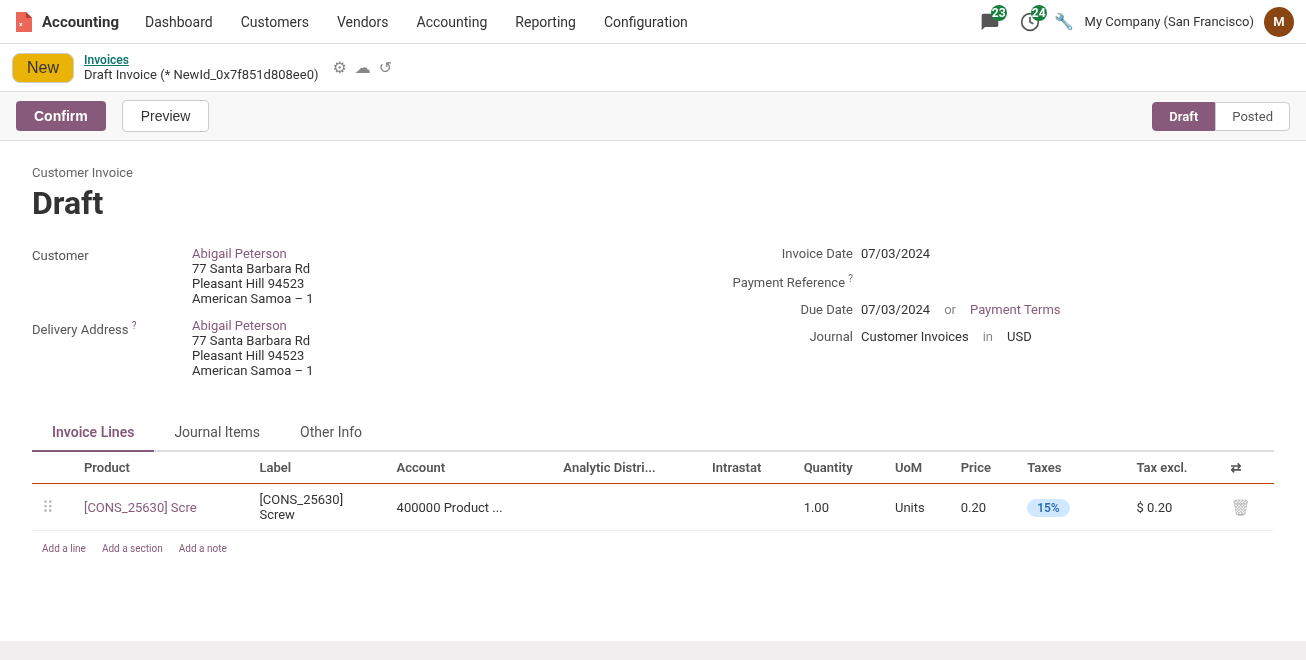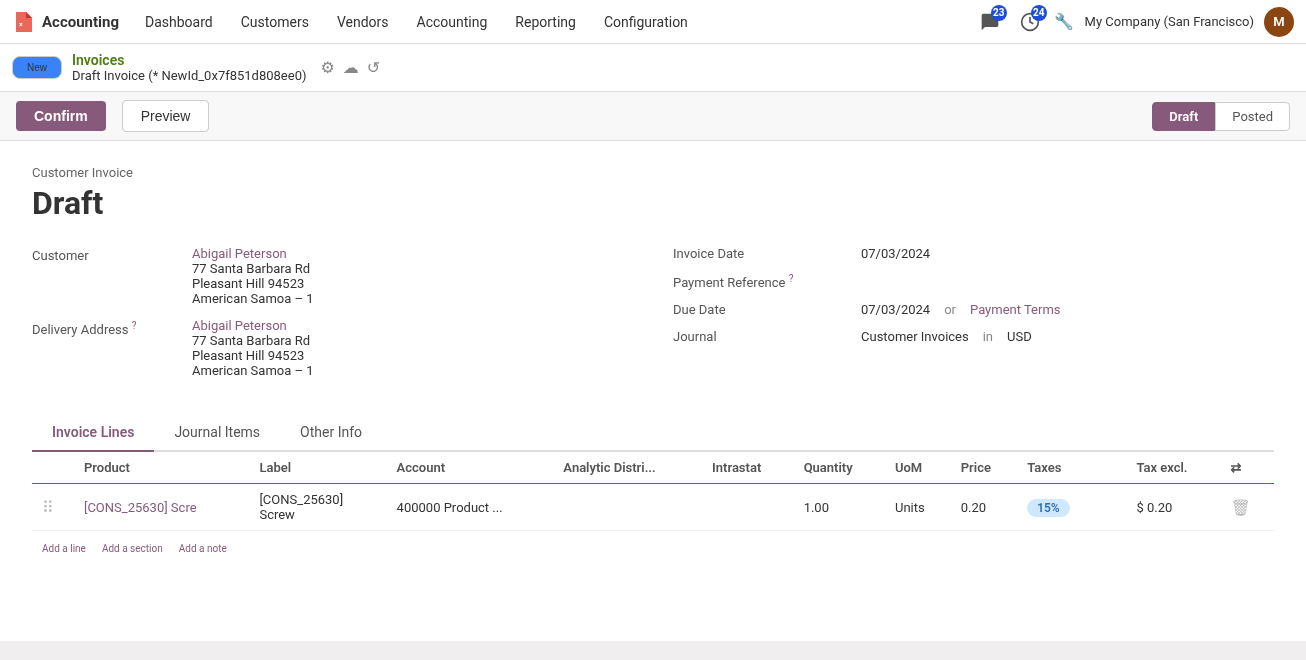--- a/index.html
+++ b/index.html
@@ -8,36 +8,36 @@
     
     .topnav {
       display: flex; align-items: center; background: #fff; border-bottom: 1px solid #ddd;
       padding: 0 12px; height: 44px; gap: 8px;
     }
     .topnav-logo { display: flex; align-items: center; gap: 6px; font-weight: 700; font-size: 15px; color: #333; margin-right: 8px; }
     .topnav-logo svg { width: 24px; height: 24px; }
     .topnav a { color: #333; text-decoration: none; padding: 4px 10px; border-radius: 4px; font-size: 14px; }
     .topnav-right { margin-left: auto; display: flex; align-items: center; gap: 10px; }
     .badge-btn { position: relative; cursor: pointer; width: 30px; height: 30px; display: flex; align-items: center; justify-content: center; }
-    .badge { position: absolute; top: -2px; right: -2px; background: #1d4ed8; color: white; border-radius: 50%; font-size: 10px; width: 16px; height: 16px; display: flex; align-items: center; justify-content: center; font-weight: 700; }
+    .badge { position: absolute; top: -2px; right: -2px; background: #15803d; color: white; border-radius: 50%; font-size: 12px; width: 16px; height: 16px; display: flex; align-items: center; justify-content: center; font-weight: 700; }
     .badge-btn svg { width: 20px; height: 20px; fill: #555; }
     .company-name { font-size: 13px; color: #333; }
     .avatar { width: 30px; height: 30px; border-radius: 50%; background: #8B4513; display: flex; align-items: center; justify-content: center; color: white; font-size: 13px; font-weight: 600; }
     
     
     .breadcrumb-bar {
       display: flex; align-items: center; background: #fff; border-bottom: 1px solid #ddd;
       padding: 0 12px; height: 48px; gap: 10px;
     }
     .new-btn {
-      border: 1px solid #ccc; background: #3b82f6; padding: 5px 14px; border-radius: 8px;
-      font-size: 10px; cursor: pointer; color: #333;
+      border: 1px solid #ccc; background: #eab308; padding: 5px 14px; border-radius: 8px;
+      font-size: 16px; cursor: pointer; color: #333;
     }
     .breadcrumb-links { display: flex; flex-direction: column; }
-    .breadcrumb-top { font-size: 14px; color: #4d7c0f; font-weight: 600; cursor: pointer; }
+    .breadcrumb-top { font-size: 12px; color: #0f766e; font-weight: 600; cursor: pointer; text-decoration: underline; }
     .breadcrumb-bottom { font-size: 13px; color: #333; }
     .breadcrumb-icons { display: flex; gap: 8px; margin-left: 4px; }
     .breadcrumb-icons span { color: #888; cursor: pointer; font-size: 16px; }
     
     
     .action-bar {
       display: flex; align-items: center; background: #f8f8f8; border-bottom: 1px solid #ddd;
       padding: 8px 16px; gap: 16px;
     }
     .confirm-btn {
@@ -66,21 +66,21 @@
     .invoice-title { font-size: 32px; font-weight: 700; color: #333; margin-bottom: 24px; }
     
     .invoice-fields { display: grid; grid-template-columns: 1fr 1fr; gap: 0 40px; margin-bottom: 24px; }
     .field-row { display: flex; gap: 0; margin-bottom: 12px; align-items: flex-start; }
     .field-label { width: 160px; min-width: 160px; color: #555; font-size: 13px; padding-top: 2px; }
     .field-label sup { font-size: 10px; color: #875a7b; cursor: pointer; }
     .field-value { color: #333; font-size: 13px; }
     .field-value a { color: #875a7b; text-decoration: none; }
     .right-fields { display: flex; flex-direction: column; gap: 12px; }
     .right-field-row { display: flex; align-items: center; gap: 8px; }
-    .right-label { width: 180px; min-width: 180px; color: #555; font-size: 13px; }
+    .right-label { width: 180px; min-width: 180px; color: #555; font-size: 13px; text-align: right; }
     .right-label sup { font-size: 10px; color: #875a7b; cursor: pointer; }
     .right-value { color: #333; font-size: 13px; }
     .or-text { color: #888; font-size: 13px; margin: 0 6px; }
     .payment-terms-link { color: #875a7b; cursor: pointer; text-decoration: none; font-size: 13px; }
     .in-text { color: #888; font-size: 13px; margin: 0 6px; }
     
     
     .tabs { display: flex; border-bottom: 2px solid #ddd; margin-bottom: 0; }
     .tab {
       padding: 10px 20px; font-size: 14px; cursor: pointer; color: #555;

